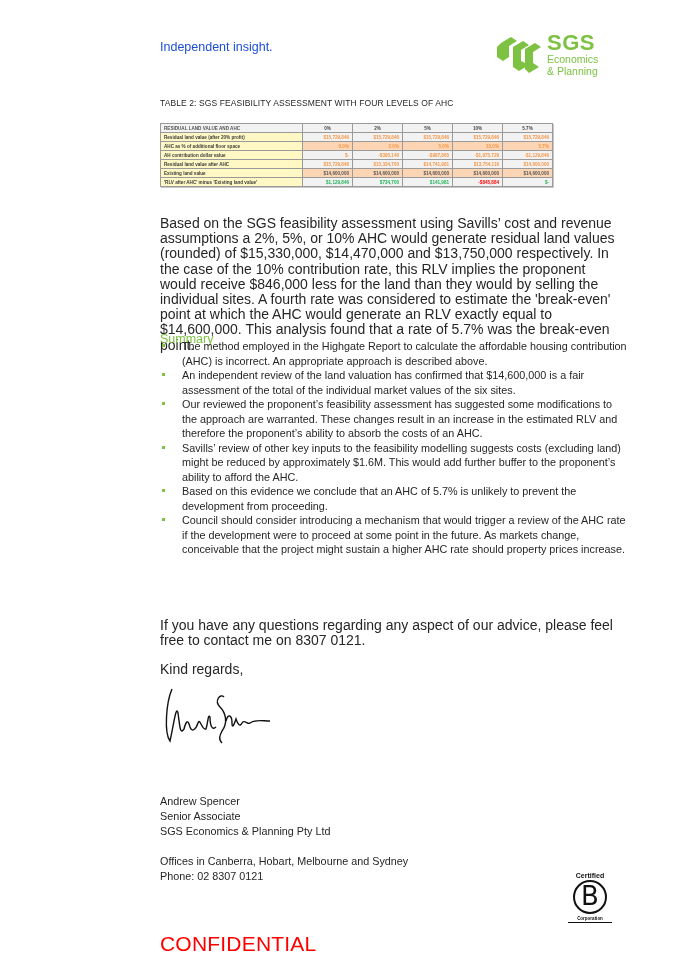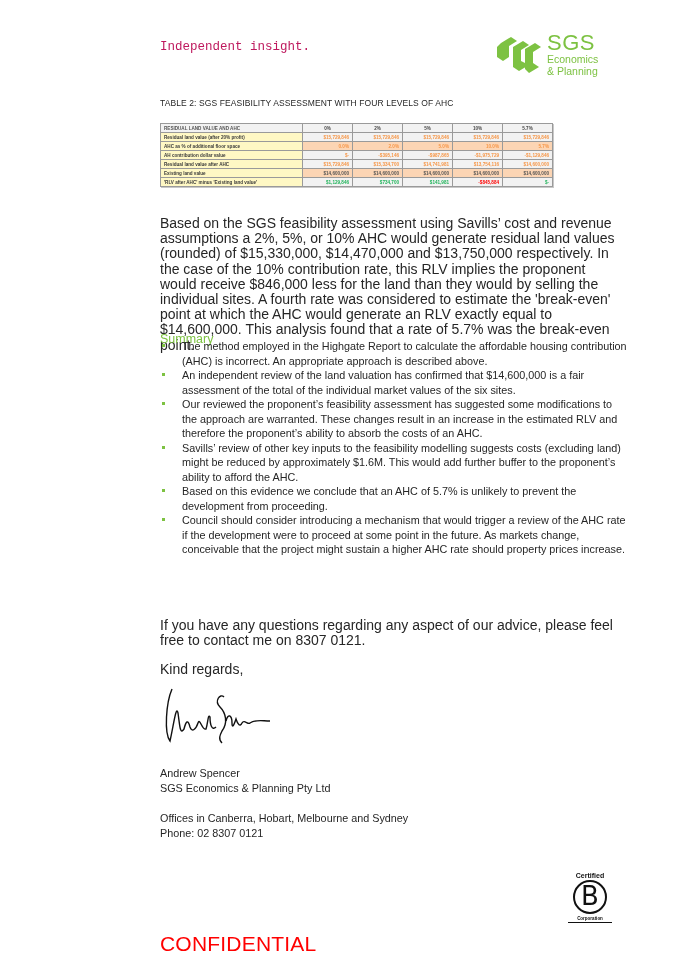--- a/index.html
+++ b/index.html
@@ -3,29 +3,29 @@
   <meta charset="utf-8">
   <style>
     html, body { margin: 0; padding: 0; background: #ffffff; }
     body {
       width: 675px; height: 955px; position: relative; overflow: hidden;
       font-family: "Liberation Sans", "DejaVu Sans", sans-serif;
       color: #262626;
     }
     .tagline {
       position: absolute; left: 160px; top: 40px;
-      font-size: 12.5px; color: #be185d; font-family: Liberation Mono, monospace;
+      font-size: 12.5px; color: #1d4ed8;
     }
     .logo {
       position: absolute; left: 495px; top: 30px; width: 150px; height: 50px;
       display: flex; align-items: center;
     }
     .logo svg { width: 48px; height: 40px; }
     .logo-text { margin-left: 4px; color: #7dc242; line-height: 1; }
-    .logo-text .big { font-weight: normal; font-size: 22px; letter-spacing: 0.5px; }
+    .logo-text .big { font-weight: bold; font-size: 22px; letter-spacing: 0.5px; }
     .logo-text .small { font-size: 10.5px; line-height: 1.1; }
     .table-title {
       position: absolute; left: 160px; top: 98px;
       font-size: 8.5px; color: #262626; letter-spacing: 0.1px;
     }
     table.feas {
       position: absolute; left: 160px; top: 123px;
       border-collapse: collapse; font-size: 4.6px; font-weight: bold;
       box-shadow: 1px 1px 0 #c8c8c8;
     }
@@ -54,21 +54,21 @@
       position: absolute; left: 160px; top: 339px; width: 470px;
       margin: 0; padding: 0; list-style: none;
       font-size: 10.8px; line-height: 14.5px; color: #262626;
     }
     ul.summary li { position: relative; padding-left: 22px; margin: 0; }
     ul.summary li .bullet {
       position: absolute; left: 2px; top: 5px; width: 3px; height: 3px; background: #7dc242;
     }
     .sig { position: absolute; left: 162px; top: 683px; width: 110px; height: 62px; }
     .sign-block {
-      position: absolute; left: 160px; top: 766px;
+      position: absolute; left: 160px; top: 794px;
       font-size: 10.8px; line-height: 15px; color: #262626;
     }
     .confidential {
       position: absolute; left: 160px; top: 912px;
       font-size: 21px; color: #ff0000; letter-spacing: 0.2px; margin-top: 20px;
     }
     .bcorp {
       position: absolute; left: 568px; top: 872px; width: 44px; text-align: center;
       color: #111;
     }
@@ -181,20 +181,21 @@
 <div class="para" style="top:662px;">Kind regards,</div>
 
 <svg class="sig" viewBox="0 0 110 62">
   <path d="M10,6 C4,20 2,50 8,58 C12,40 14,22 16,30 C18,44 18,52 22,46 C24,38 26,36 28,44 C30,50 34,46 36,40 C38,34 40,48 44,46 C46,40 46,30 48,34 C48,42 50,48 54,44" fill="none" stroke="#111" stroke-width="1.4"></path>
   <path d="M62,14 C58,10 52,18 58,24 C64,30 66,40 60,48 C58,52 56,56 60,60" fill="none" stroke="#111" stroke-width="1.4"></path>
   <path d="M64,38 C66,30 70,32 70,40 C70,46 72,42 74,36 C76,42 78,44 80,40 C82,36 86,42 88,40 C94,36 100,38 108,38" fill="none" stroke="#111" stroke-width="1.4"></path>
 </svg>
 
 <div class="sign-block">
   <div>Andrew Spencer</div>
+  <div>Senior Associate</div>
   <div>SGS Economics &amp; Planning Pty Ltd</div>
   <div style="height:15px;"></div>
   <div>Offices in Canberra, Hobart, Melbourne and Sydney</div>
   <div>Phone: 02 8307 0121</div>
 </div>
 
 <div class="confidential">CONFIDENTIAL</div>
 
 <div class="bcorp">
   <div class="cert">Certified</div>

